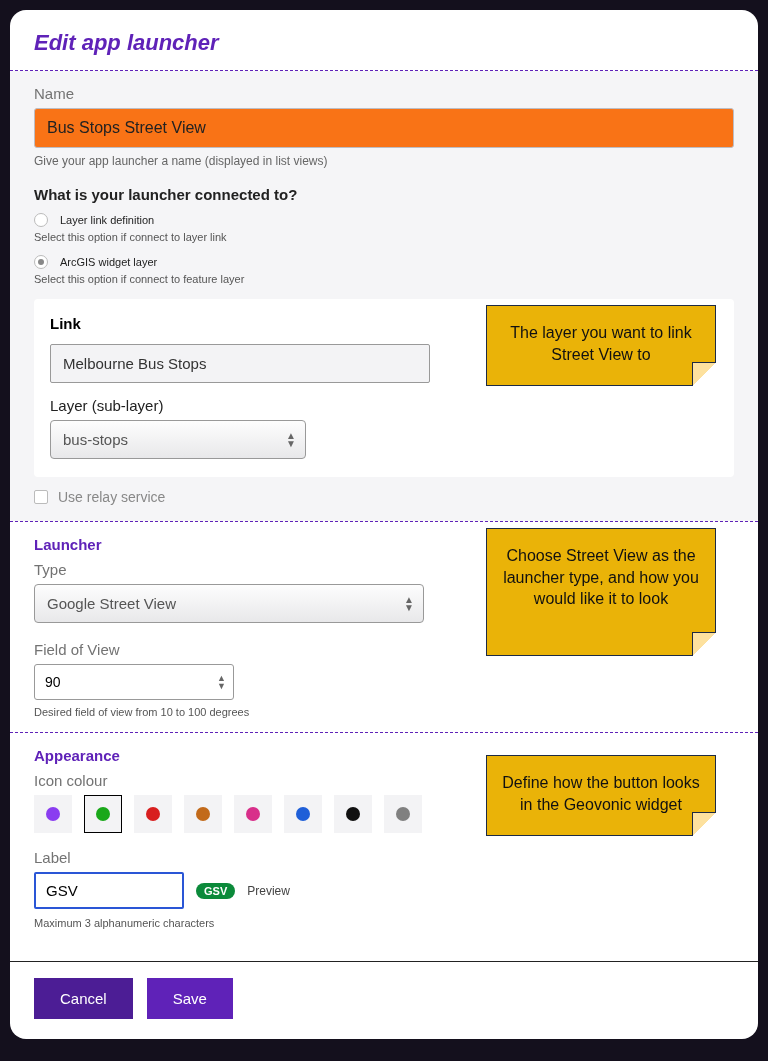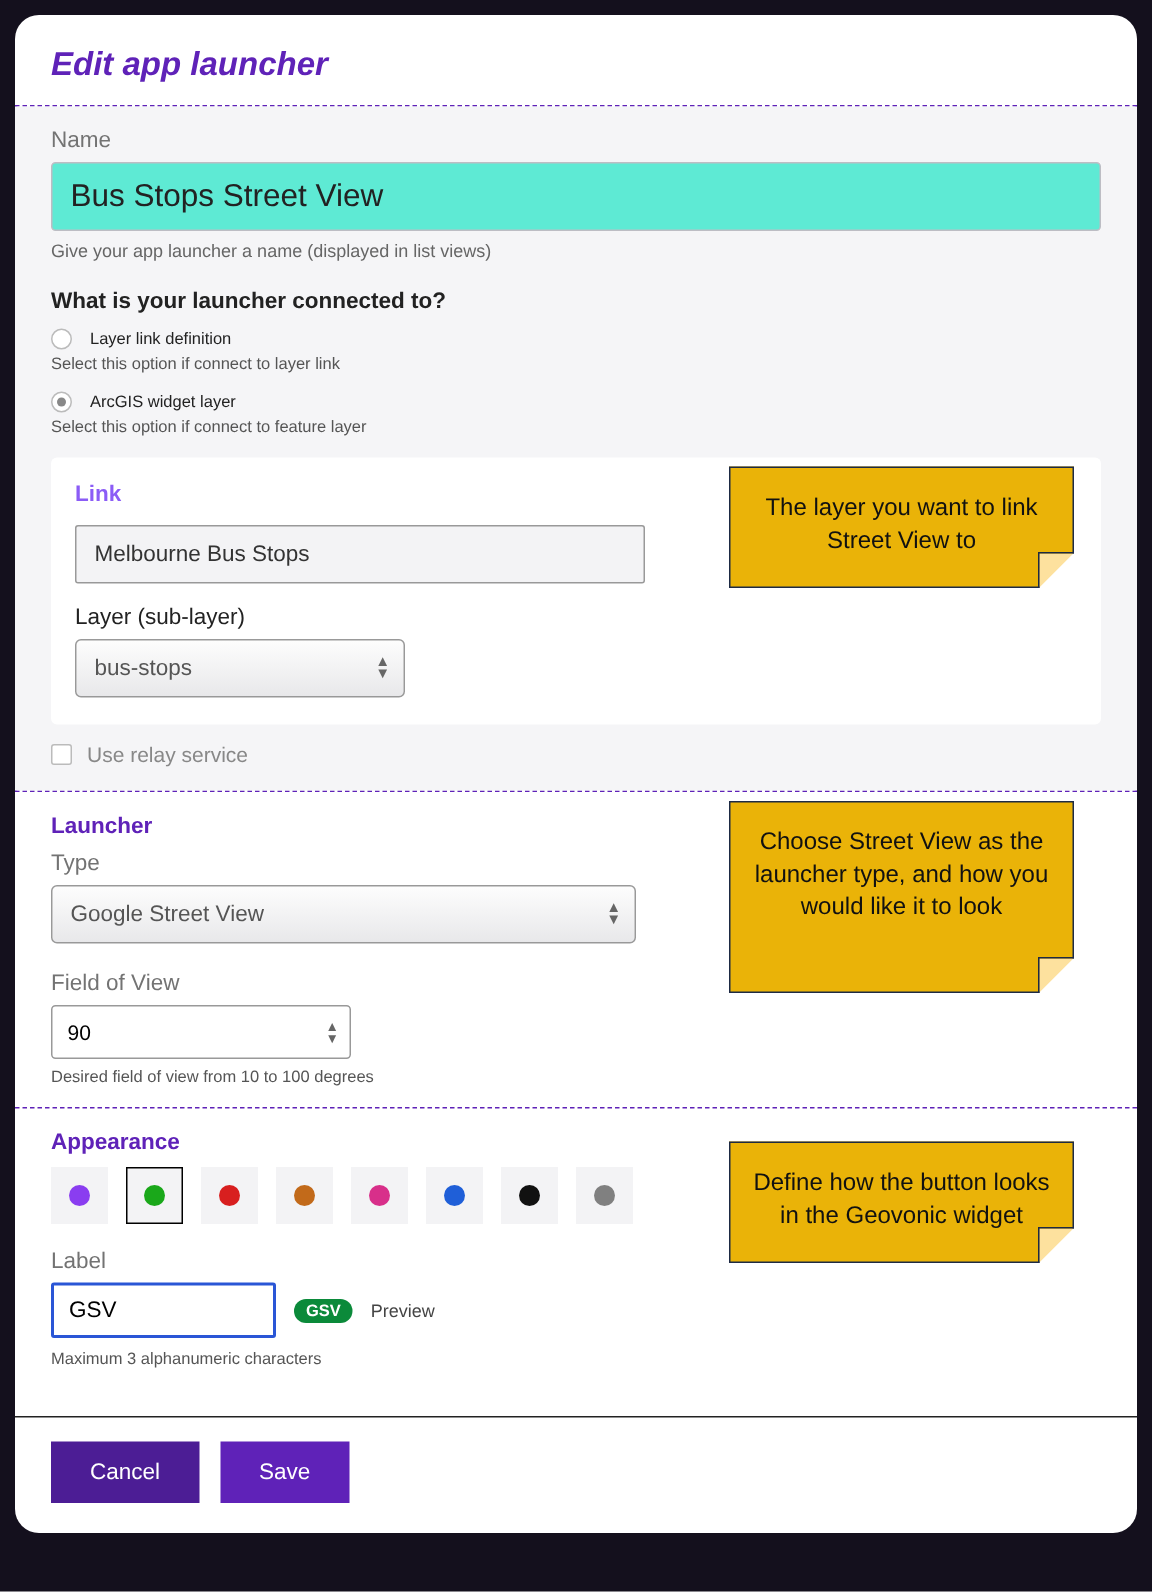--- a/index.html
+++ b/index.html
@@ -39,25 +39,25 @@
     border-radius: 2px;
     margin: 0 -24px;
     padding: 14px 24px 16px 24px;
   }
   .form-label { display:block; font-size: 15px; margin-bottom: 6px; color:#737373; }
   .hint { font-size: 12px; color: #666; margin-top: 6px; }
   .hint-sm { font-size: 11px; color: #555; margin-top: 4px; }
 
   input.text-input {
     width: 100%;
-    font-size: 21px;
+    font-size: 16px;
     padding: 10px 12px;
     border: 1px solid #bdbdc4;
     border-radius: 3px;
-    background: #5eead4;
+    background: #f97316;
     color: #222;
   }
   .question-heading {
     font-size: 15px;
     font-weight: 700;
     margin: 18px 0 10px 0;
   }
   .radio-row { display:flex; align-items:center; margin: 6px 0 2px 0; }
   .radio {
     width: 14px; height: 14px; border-radius: 50%;
@@ -68,28 +68,28 @@
   .radio.selected::after{
     content:""; position:absolute; inset:3px; border-radius:50%; background:#888;
   }
   .radio-label { font-size: 11px; }
 
   .link-box {
     background:#fff; border-radius:4px;
     margin-top: 14px; padding: 16px 16px 18px 16px;
     position: relative;
   }
-  .link-heading { color:#8b5cf6; font-weight:700; font-size:15px; margin-bottom:12px; }
+  .link-heading { color:#000000; font-weight:700; font-size:15px; margin-bottom:12px; }
   .link-input {
     width: 380px; background:#f3f3f5; border:1px solid #999;
     padding: 10px 12px; font-size:15px; border-radius:2px; color:#333;
   }
   .layer-label { font-size:15px; margin-top:14px; margin-bottom:6px; }
   .select-wrap {
-    width:220px; position:relative;
+    width:256px; position:relative;
   }
   .select-wrap.big { width: 390px; border-radius: 17px; }
   .select-input {
     width:100%; background:linear-gradient(#fdfdfd,#e8e8ea);
     border:1px solid #999; border-radius:4px;
     padding:10px 30px 10px 12px; font-size:15px; color:#555;
   }
   .chevrons {
     position:absolute; right:10px; top:50%; transform:translateY(-50%);
     font-size:10px; line-height:8px; color:#666; text-align:center;
@@ -227,20 +227,21 @@
       <div class="note" style="right:18px; top:6px; height:128px;">
         <span>Choose Street View as the launcher type, and how you would like it to look</span>
         <span class="fold"></span>
       </div>
     </div>
 
     <hr class="dash-divider">
 
     <div class="section-pad rel" style="padding-bottom:22px">
       <div class="section-heading">Appearance</div>
+      <div class="form-label" style="margin-top:4px">Icon colour</div>
 
       <div class="swatches" id="swatches">
           <div class="swatch">
             <div class="dot" style="background: rgb(138, 61, 240);"></div>
           </div>
           <div class="swatch sel">
             <div class="dot" style="background: rgb(26, 168, 26);"></div>
           </div>
           <div class="swatch">
             <div class="dot" style="background: rgb(216, 31, 31);"></div>

